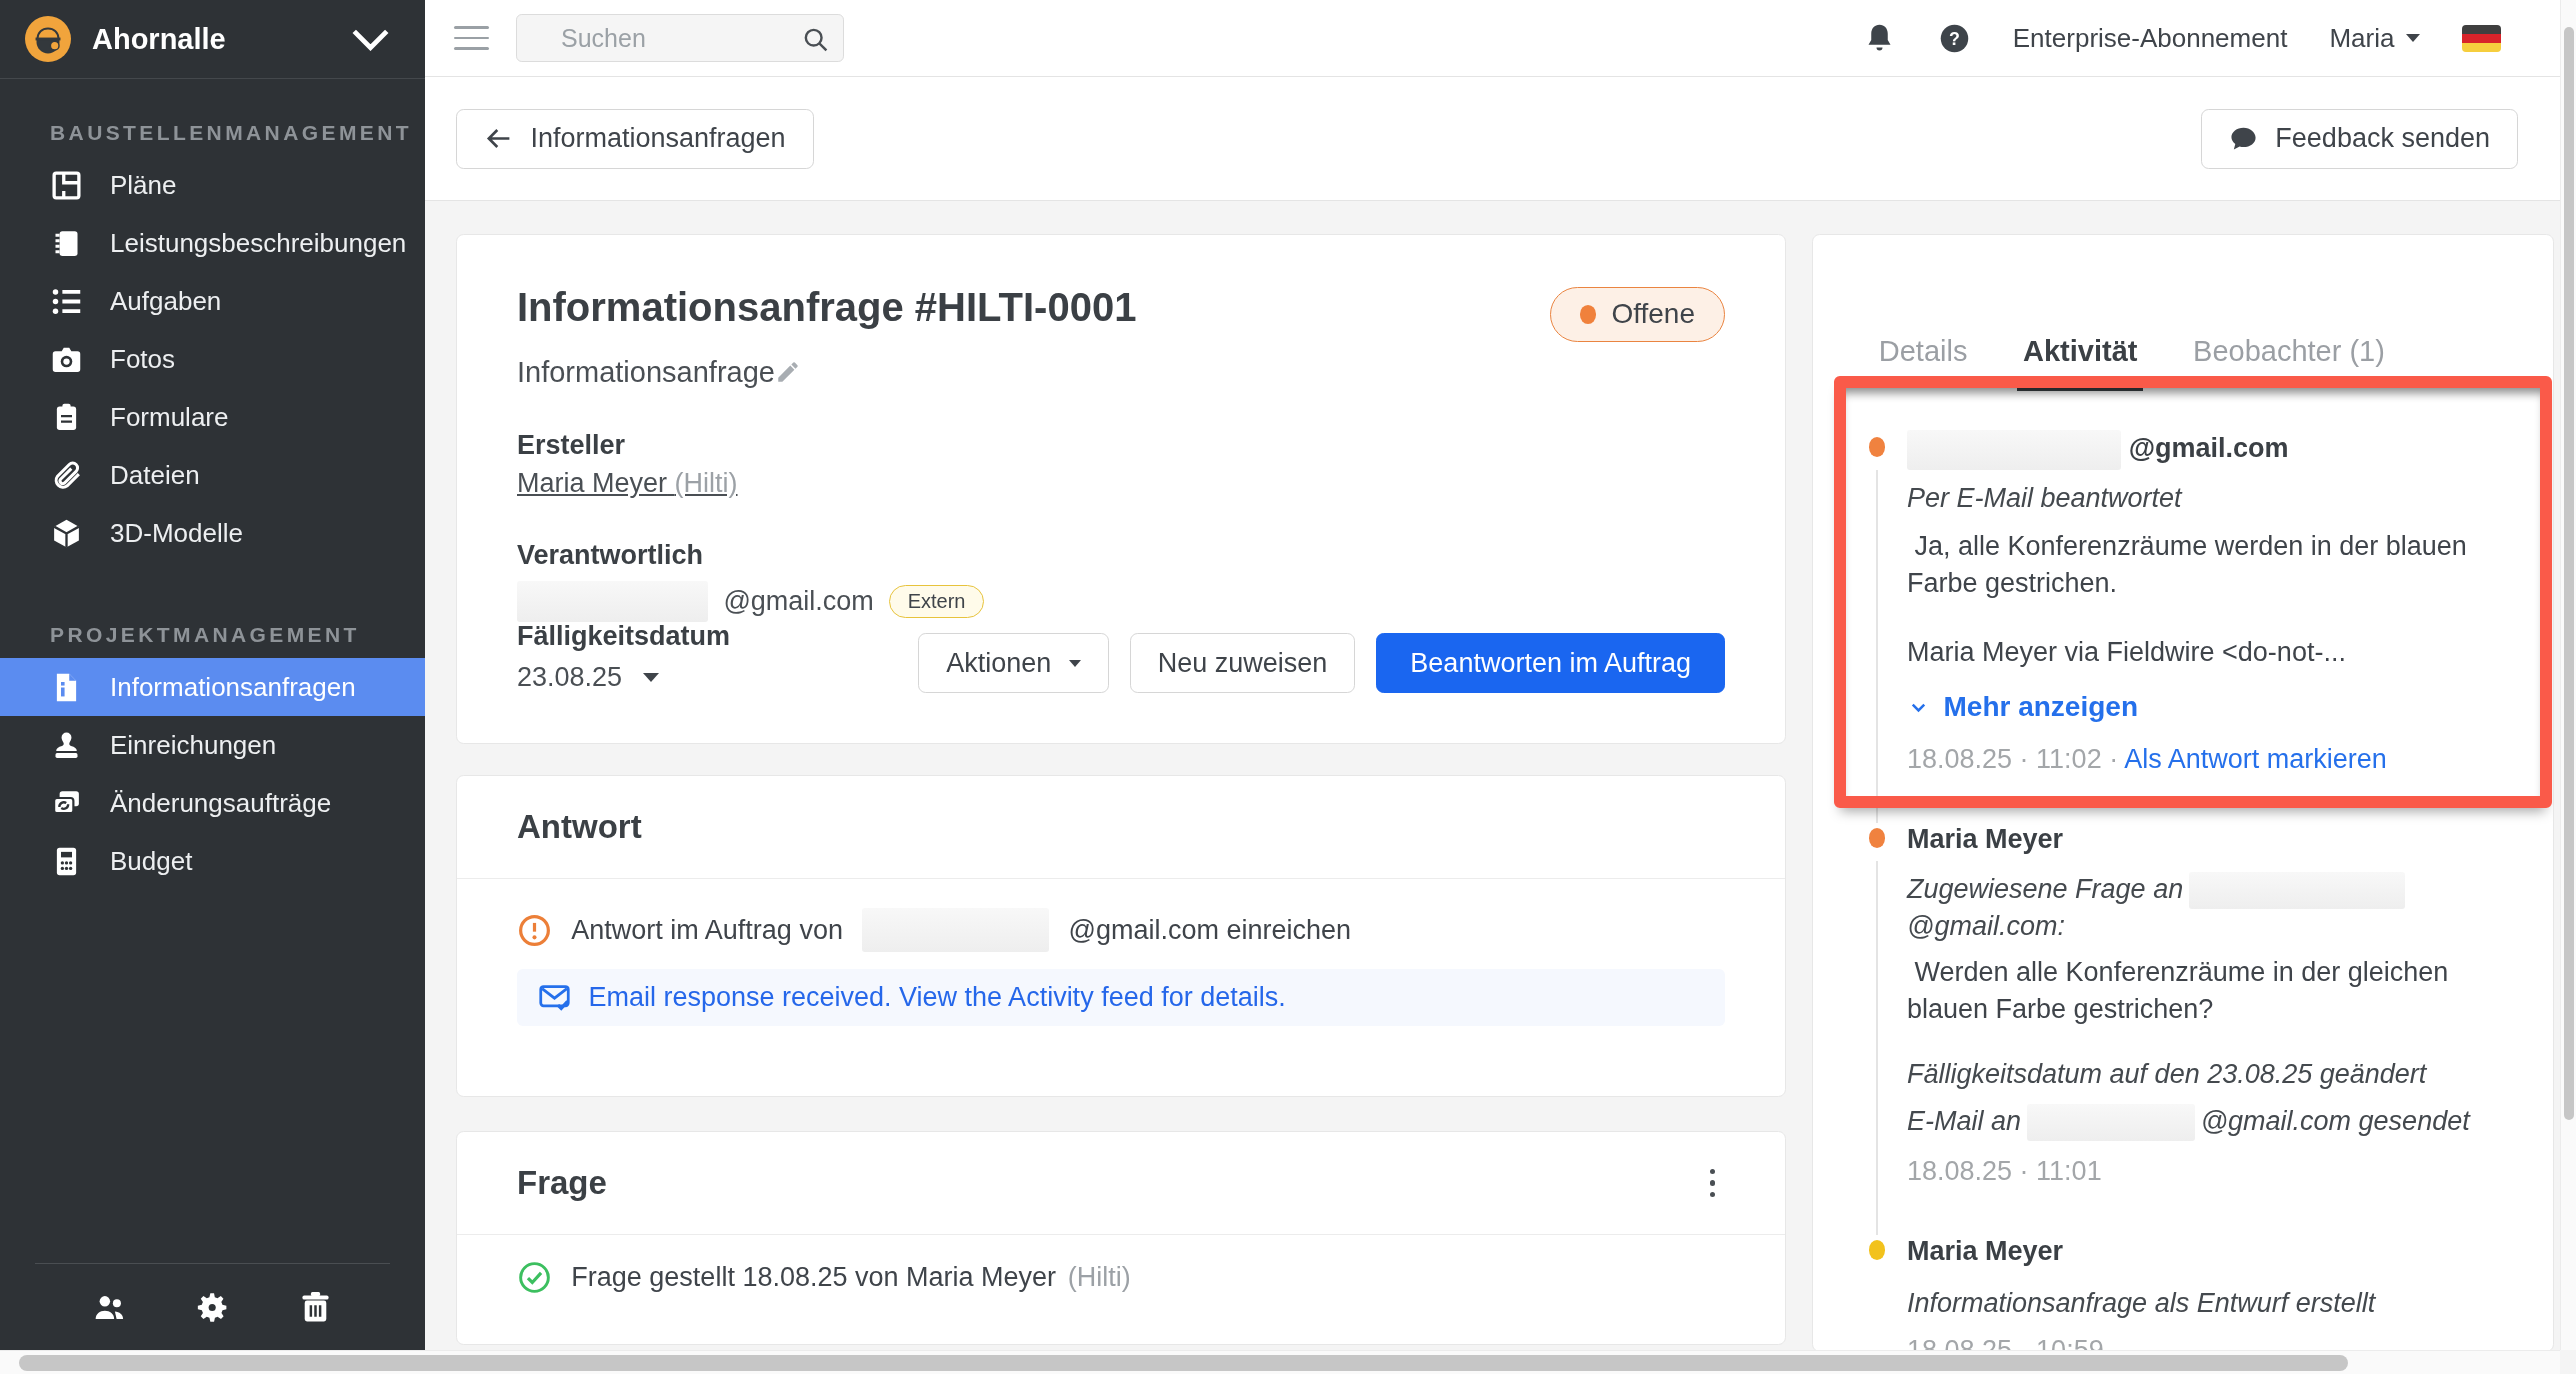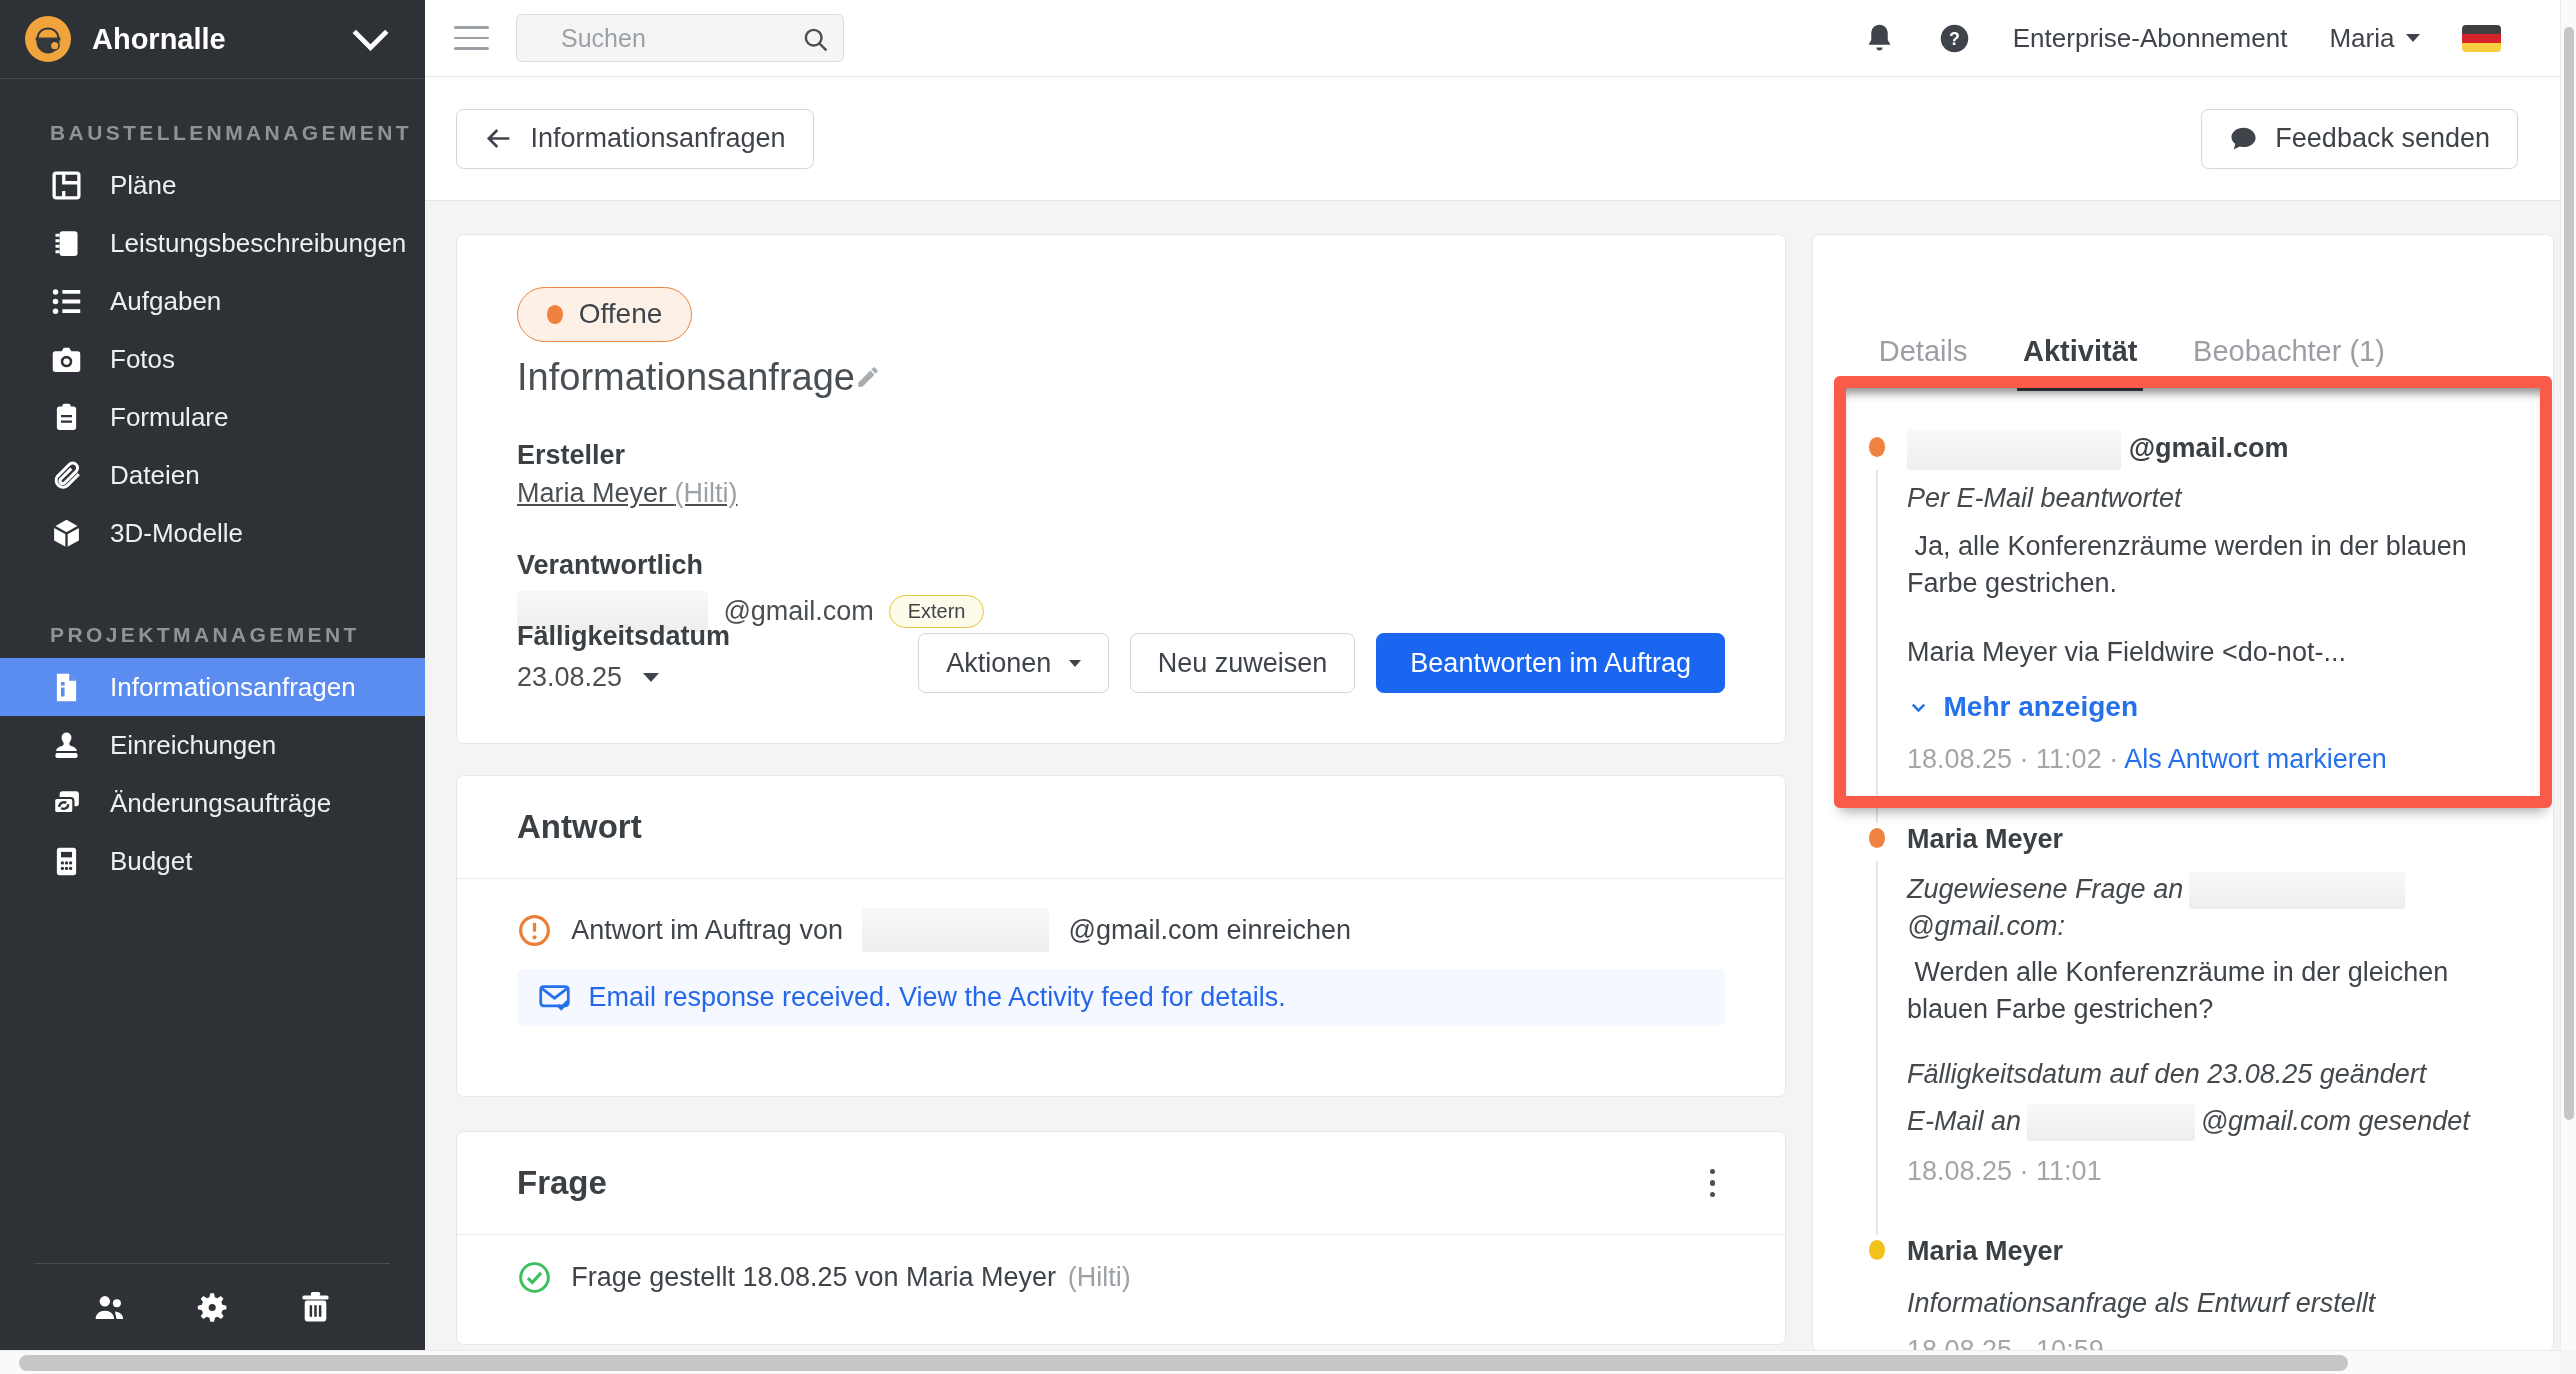--- a/index.html
+++ b/index.html
@@ -46,21 +46,21 @@
 
   
   .content { position:absolute; left:425px; top:201px; right:0; bottom:0; background:#f4f4f4; }
   .card { position:absolute; background:#fff; border:1px solid #e7e7e7; border-radius:7.7px; }
 
   #card-request { left:31px; top:33px; width:1330px; height:510px; padding:50px 60px; }
   .req-top { display:flex; justify-content:space-between; align-items:flex-start; }
   .req-title { font-size:40px; font-weight:700; color:#3b4045; }
   .status-badge { display:flex; align-items:center; gap:15.4px; border:1.9px solid #ea8440; background:#fdf0e6; border-radius:39px; padding:10.6px 29px; font-size:28px; color:#3f444a; margin-top:1.9px; }
   .status-dot { width:16.4px; height:18.3px; border-radius:50%; background:#f0813c; }
-  .req-subtitle { margin-top:13.5px; display:flex; align-items:center; gap:0; font-size:38px; color:#4a4f54; }
+  .req-subtitle { margin-top:13.5px; display:flex; align-items:center; gap:0; font-size:29px; color:#4a4f54; }
   .field-label { margin-top:41px; font-size:27px; font-weight:700; color:#3b4045; }
   .field-value { margin-top:7.7px; font-size:27px; color:#4a4f54;text-decoration:underline; }
   .muted { color:#9ca1a6; }
   .assignee-row { margin-top:9.7px; display:flex; align-items:center; gap:15.4px; font-size:27px; color:#4a4f54; }
   .redact { display:inline-block; vertical-align:middle; height:41px; background:linear-gradient(180deg,#f8f8f8,#eeeeee); border-radius:2.9px; }
   .badge-extern { border:1.9px solid #e7c33c; background:#fffbea; border-radius:29px; padding:3.9px 17.4px; font-size:20px; color:#3f444a; }
   .req-bottom { position:absolute; left:60px; right:60px; bottom:50px; display:flex; justify-content:space-between; align-items:flex-end; }
   .due-value { margin-top:9.7px; display:flex; align-items:center; gap:21px; font-size:27px; color:#4a4f54; cursor:pointer; }
   .due-value .caret-down { border-left-width:8.7px; border-right-width:8.7px; border-top-width:9.7px; }
   .btn-row { display:flex; gap:21px; }
@@ -330,20 +330,21 @@
         </svg>
     </span>
     <span>Feedback senden</span>
   </button>
 </div>
 
 <div class="content">
 
   <div class="card" id="card-request">
     <div class="req-top">
+      <div class="req-title">Informationsanfrage #HILTI-0001</div>
       <div class="status-badge">
         <span class="status-dot"></span>
         <span>Offene</span>
       </div>
     </div>
     <div class="req-subtitle">
       <span>Informationsanfrage</span>
       <span>
         <svg viewBox="0 0 24 24" width="26" height="26">
             <path fill="#a8adb2" d="M3 17.2V21h3.8L17.9 9.9l-3.8-3.8zM20.7 7.1a1 1 0 000-1.4l-2.4-2.4a1 1 0 00-1.4 0l-1.8 1.8 3.8 3.8z"></path>

